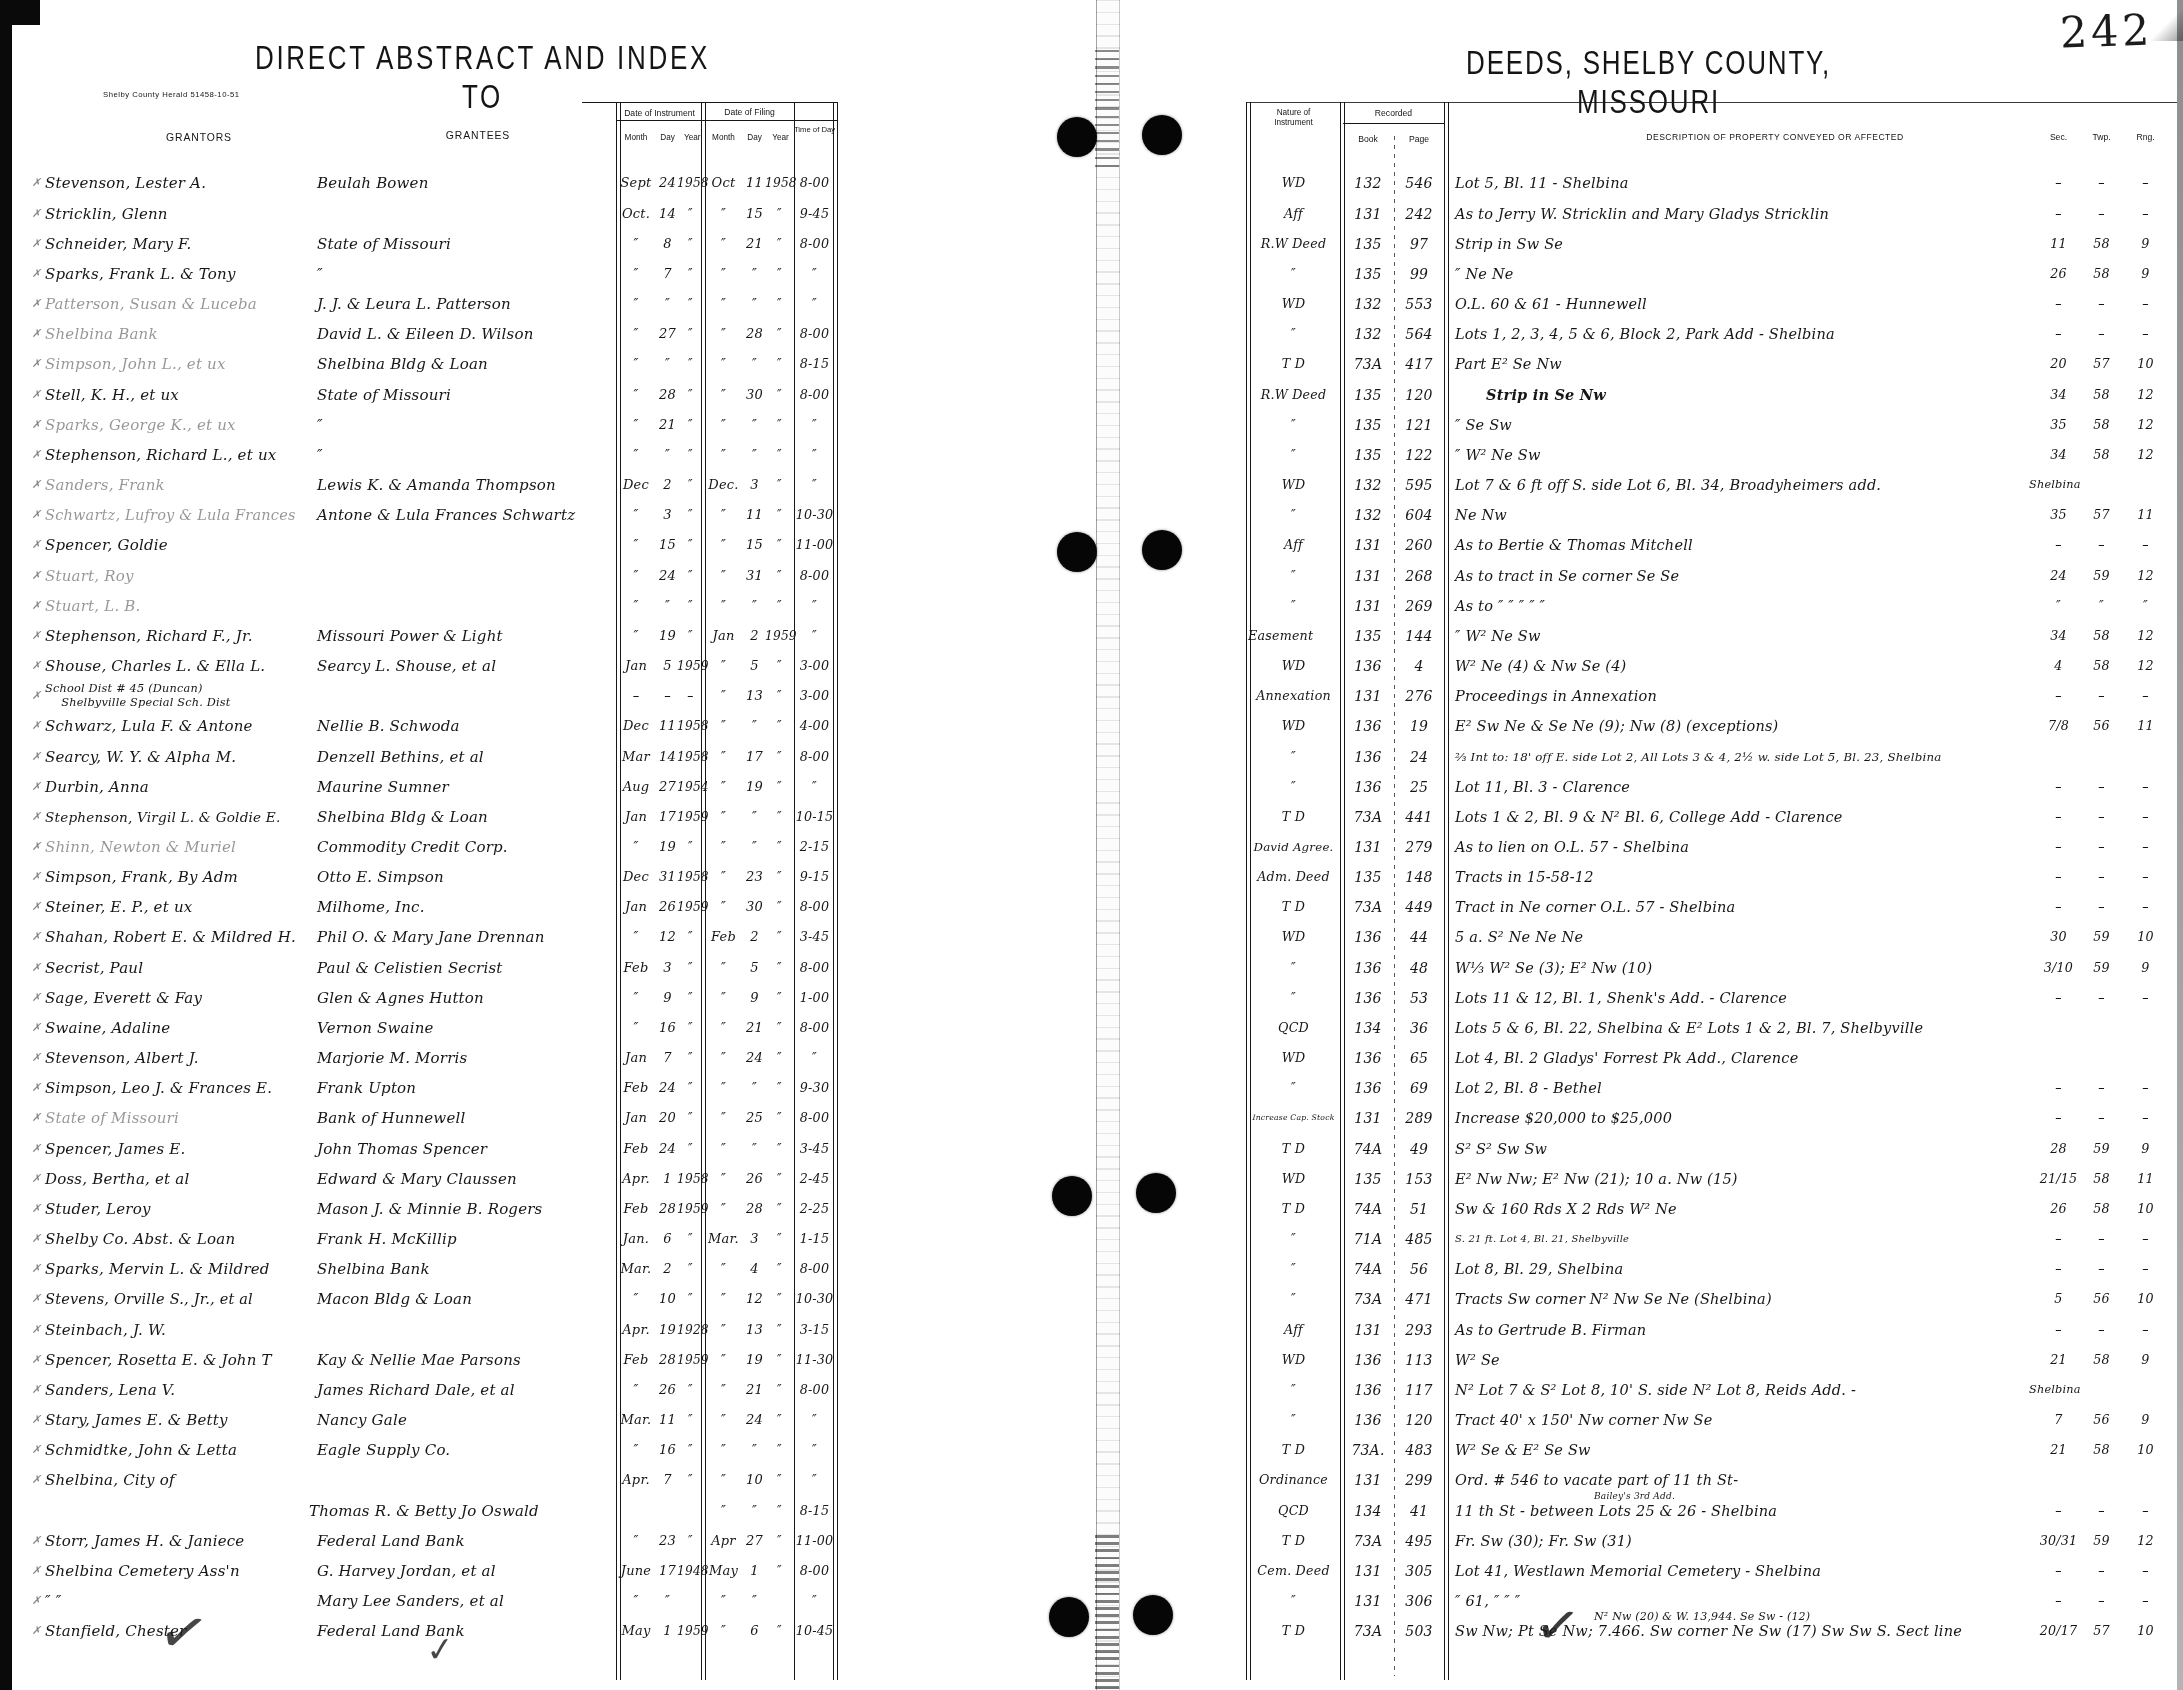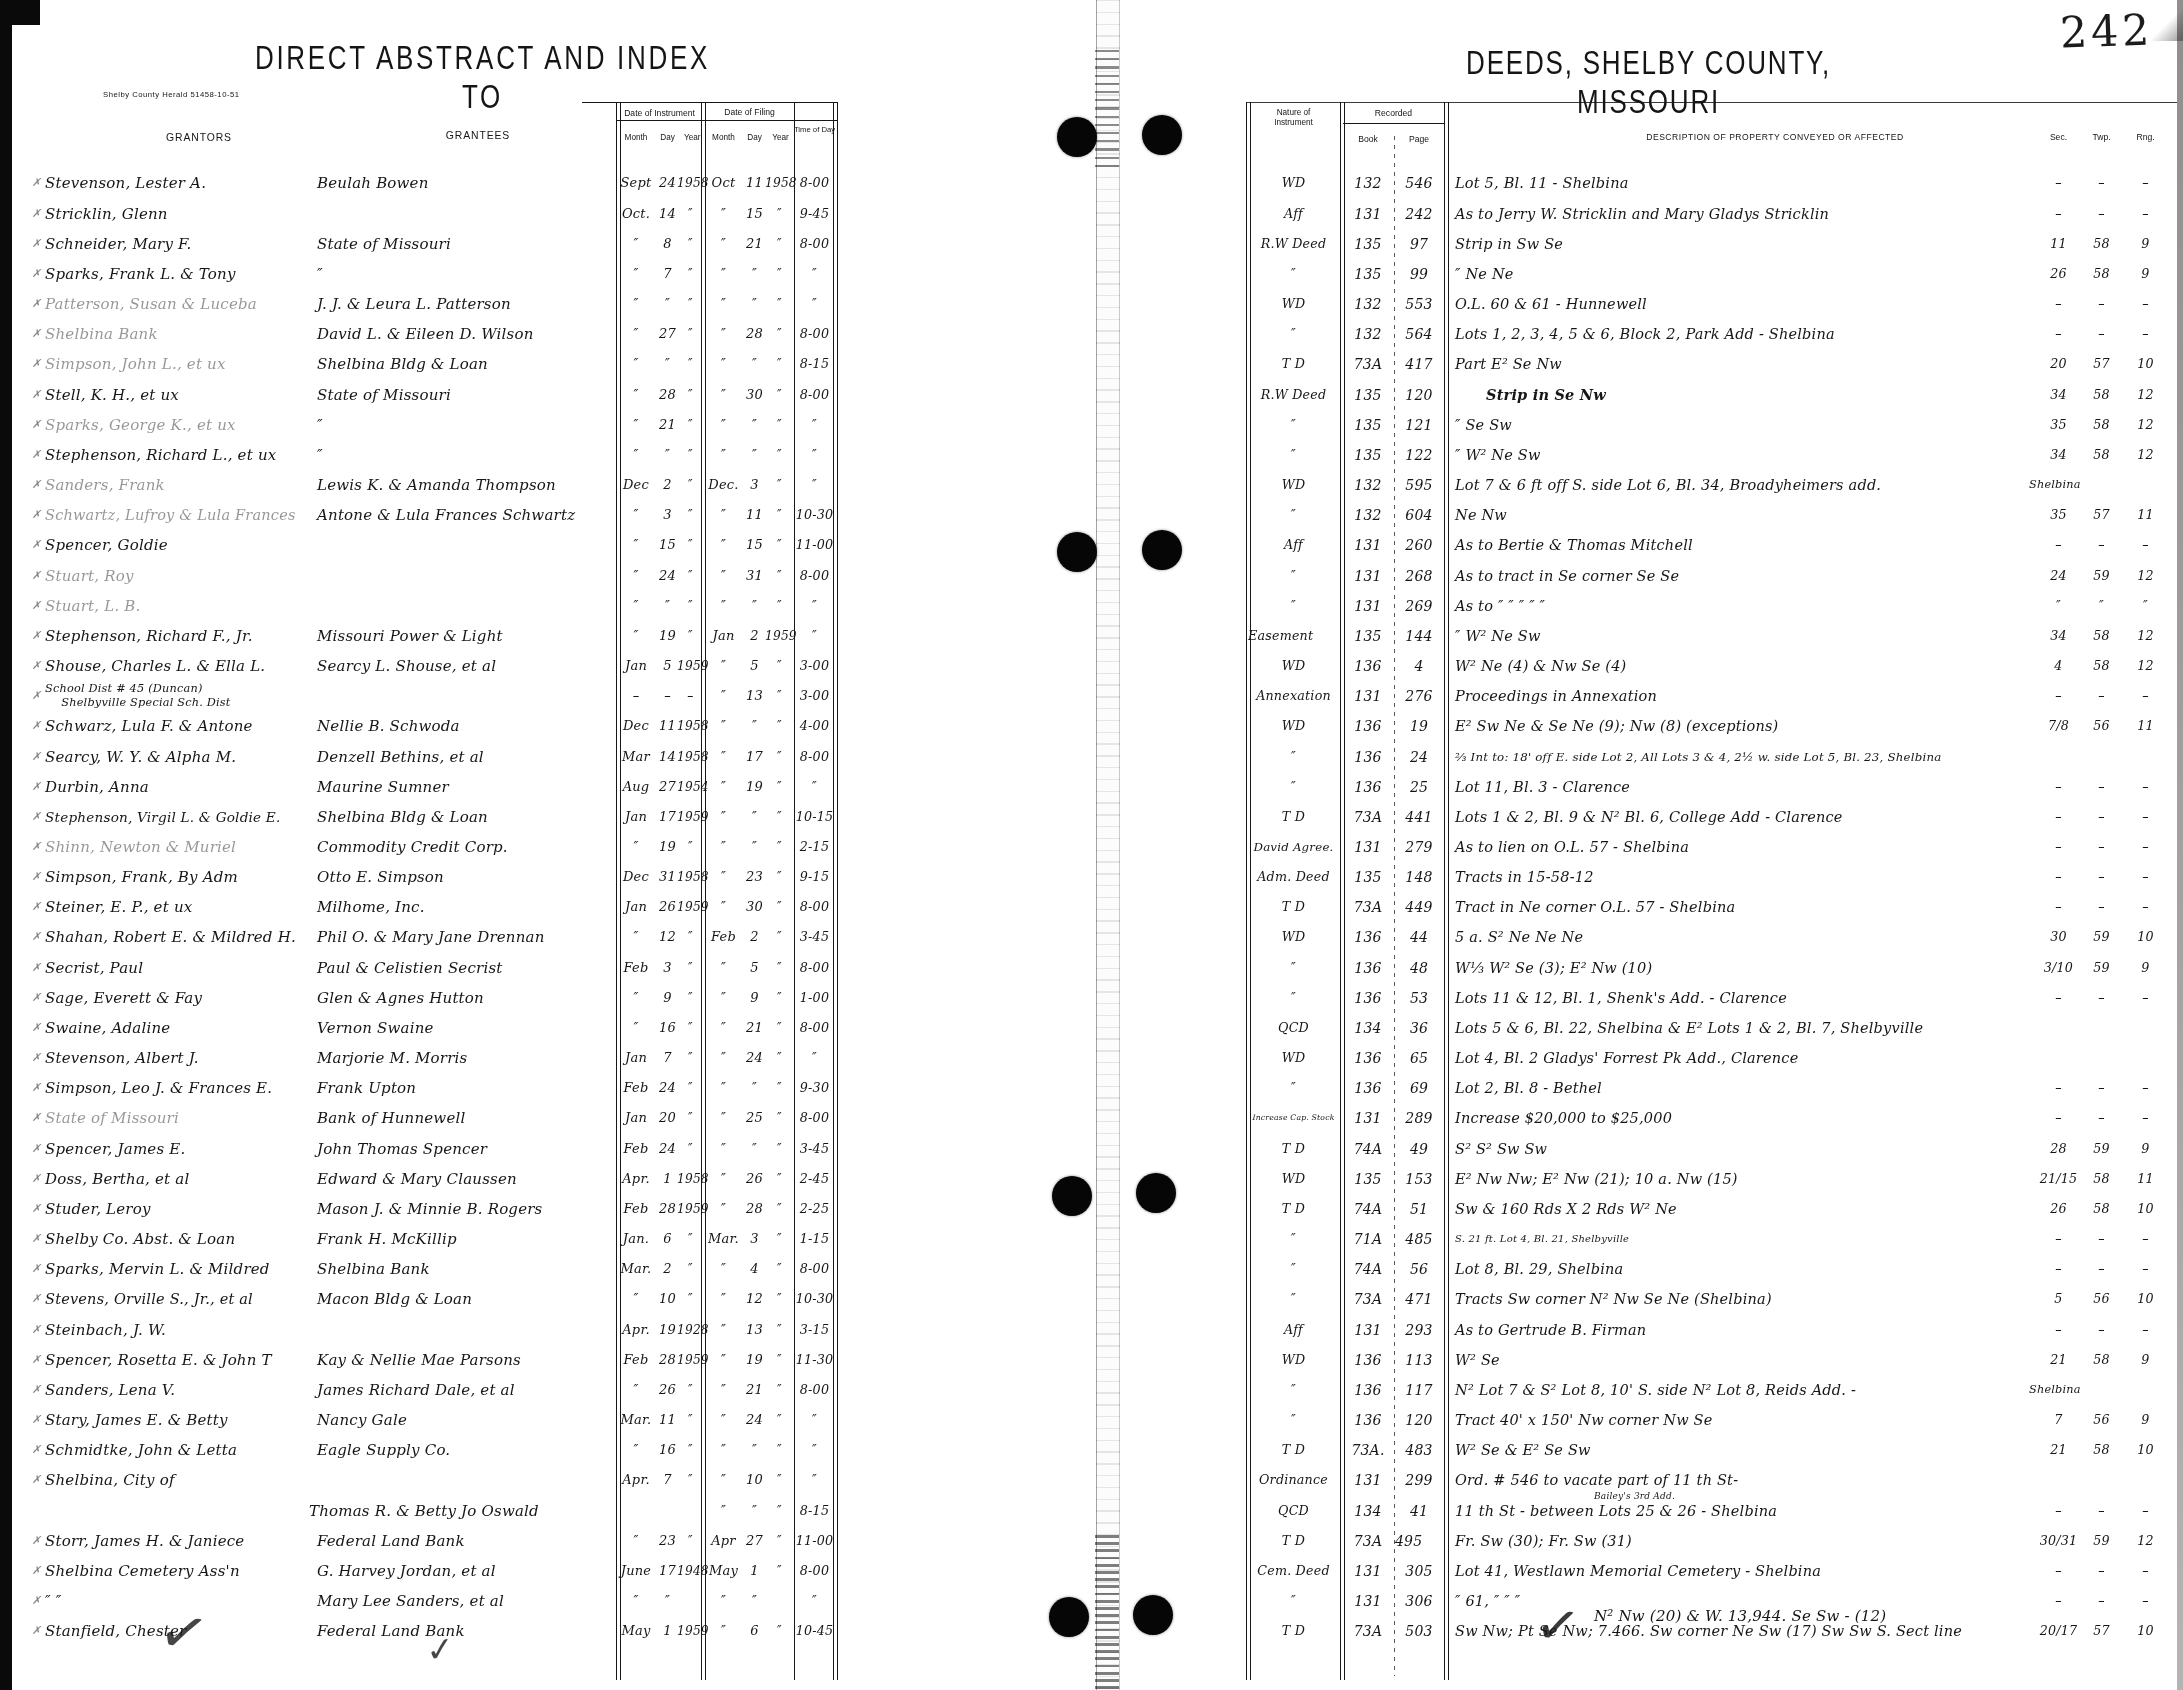--- a/index.html
+++ b/index.html
@@ -1106,21 +1106,21 @@
           <div class="hw cell" style="left: 1395px; width: 48px; font-size: 14px; text-align: center;">41</div>
           <div class="hw cell" style="left: 1455px; width: 575px; font-size: 14.5px;">11 th  St -  between Lots  25 &amp; 26  -  Shelbina</div>
           <div class="hw" style="left: 1594px; width: 521px; top: -5.4px; height: 11.8px; line-height: 11.8px; font-size: 9px; position: absolute; white-space: nowrap;">Bailey's 3rd Add.</div>
           <div class="hw cell" style="left: 2037px; width: 43px; font-size: 12.7px; text-align: center;">–</div>
           <div class="hw cell" style="left: 2082px; width: 39px; font-size: 12.7px; text-align: center;">–</div>
           <div class="hw cell" style="left: 2123px; width: 45px; font-size: 12.7px; text-align: center;">–</div>
         </div>
         <div class="row" style="top: 1526px;">
           <div class="hw cell" style="left: 1248px; width: 91px; font-size: 12.7px; text-align: center;">T D</div>
           <div class="hw cell" style="left: 1344px; width: 48px; font-size: 14px; text-align: center;">73A</div>
-          <div class="hw cell" style="left: 1395px; width: 48px; font-size: 14px; text-align: left;">495</div>
+          <div class="hw cell" style="left: 1395px; width: 48px; font-size: 14px; text-align: center;">495</div>
           <div class="hw cell" style="left: 1455px; width: 575px; font-size: 14.5px;">Fr. Sw (30);   Fr. Sw (31)</div>
           <div class="hw cell" style="left: 2037px; width: 43px; font-size: 12.7px; text-align: center;">30/31</div>
           <div class="hw cell" style="left: 2082px; width: 39px; font-size: 12.7px; text-align: center;">59</div>
           <div class="hw cell" style="left: 2123px; width: 45px; font-size: 12.7px; text-align: center;">12</div>
         </div>
         <div class="row" style="top: 1556px;">
           <div class="hw cell" style="left: 1248px; width: 91px; font-size: 12.7px; text-align: center;">Cem. Deed</div>
           <div class="hw cell" style="left: 1344px; width: 48px; font-size: 14px; text-align: center;">131</div>
           <div class="hw cell" style="left: 1395px; width: 48px; font-size: 14px; text-align: center;">305</div>
           <div class="hw cell" style="left: 1455px; width: 575px; font-size: 14.5px;">Lot 41,  Westlawn Memorial Cemetery - Shelbina</div>
@@ -1135,21 +1135,21 @@
           <div class="hw cell" style="left: 1455px; width: 575px; font-size: 14.5px;">″  61,      ″            ″            ″</div>
           <div class="hw cell" style="left: 2037px; width: 43px; font-size: 12.7px; text-align: center;">–</div>
           <div class="hw cell" style="left: 2082px; width: 39px; font-size: 12.7px; text-align: center;">–</div>
           <div class="hw cell" style="left: 2123px; width: 45px; font-size: 12.7px; text-align: center;">–</div>
         </div>
         <div class="row" style="top: 1616px;">
           <div class="hw cell" style="left: 1248px; width: 91px; font-size: 12.7px; text-align: center;">T D</div>
           <div class="hw cell" style="left: 1344px; width: 48px; font-size: 14px; text-align: center;">73A</div>
           <div class="hw cell" style="left: 1395px; width: 48px; font-size: 14px; text-align: center;">503</div>
           <div class="hw cell" style="left: 1455px; width: 575px; font-size: 14.5px;">Sw Nw;  Pt Se Nw;  7.466. Sw corner Ne Sw (17) Sw Sw S. Sect line</div>
-          <div class="hw" style="left: 1594px; width: 521px; top: -5.4px; height: 11.8px; line-height: 11.8px; font-size: 15px; position: absolute; white-space: nowrap;">N² Nw (20)                         &amp; W. 13,944.  Se Sw - (12)</div>
+          <div class="hw" style="left: 1594px; width: 521px; top: -5.4px; height: 11.8px; line-height: 11.8px; font-size: 11px; position: absolute; white-space: nowrap;">N² Nw (20)                         &amp; W. 13,944.  Se Sw - (12)</div>
           <div class="hw cell" style="left: 2037px; width: 43px; font-size: 12.7px; text-align: center;">20/17</div>
           <div class="hw cell" style="left: 2082px; width: 39px; font-size: 12.7px; text-align: center;">57</div>
           <div class="hw cell" style="left: 2123px; width: 45px; font-size: 12.7px; text-align: center;">10</div>
         </div>
       </div>
 
     <div class="squig" style="left:1535px;top:1594px;font-size:54px;transform:rotate(8deg);opacity:.85;">✓</div>
   </div>
 </div>
 

